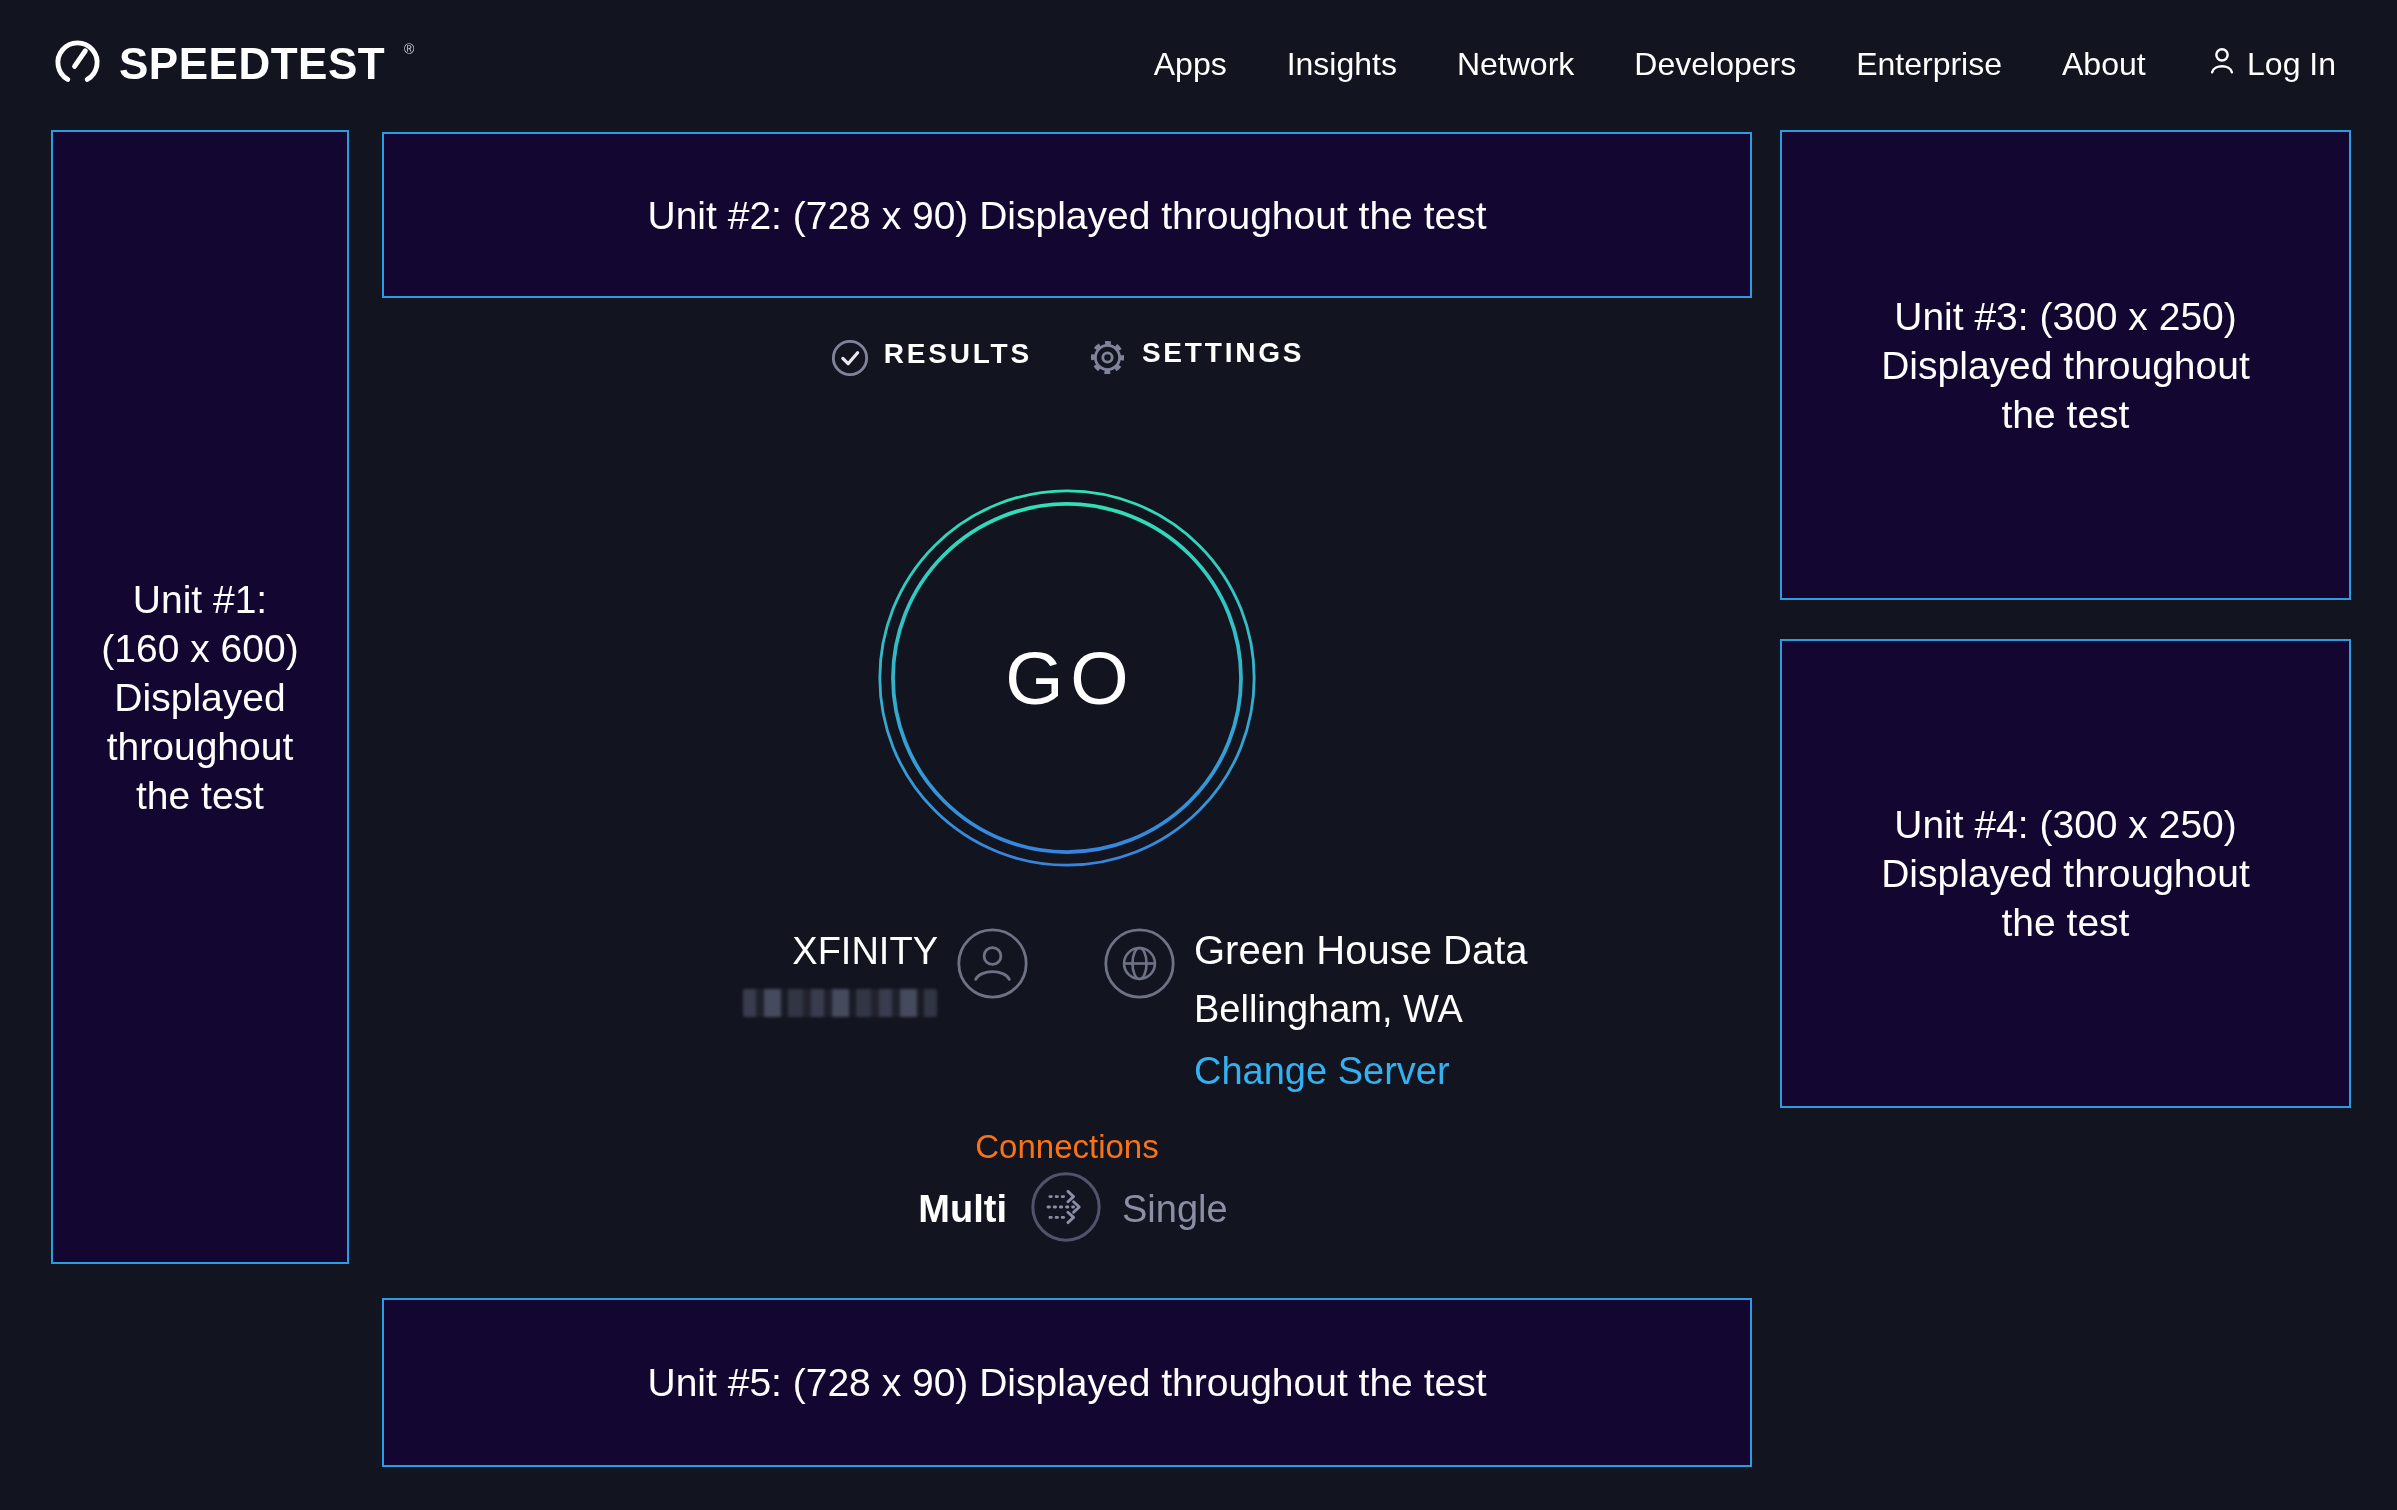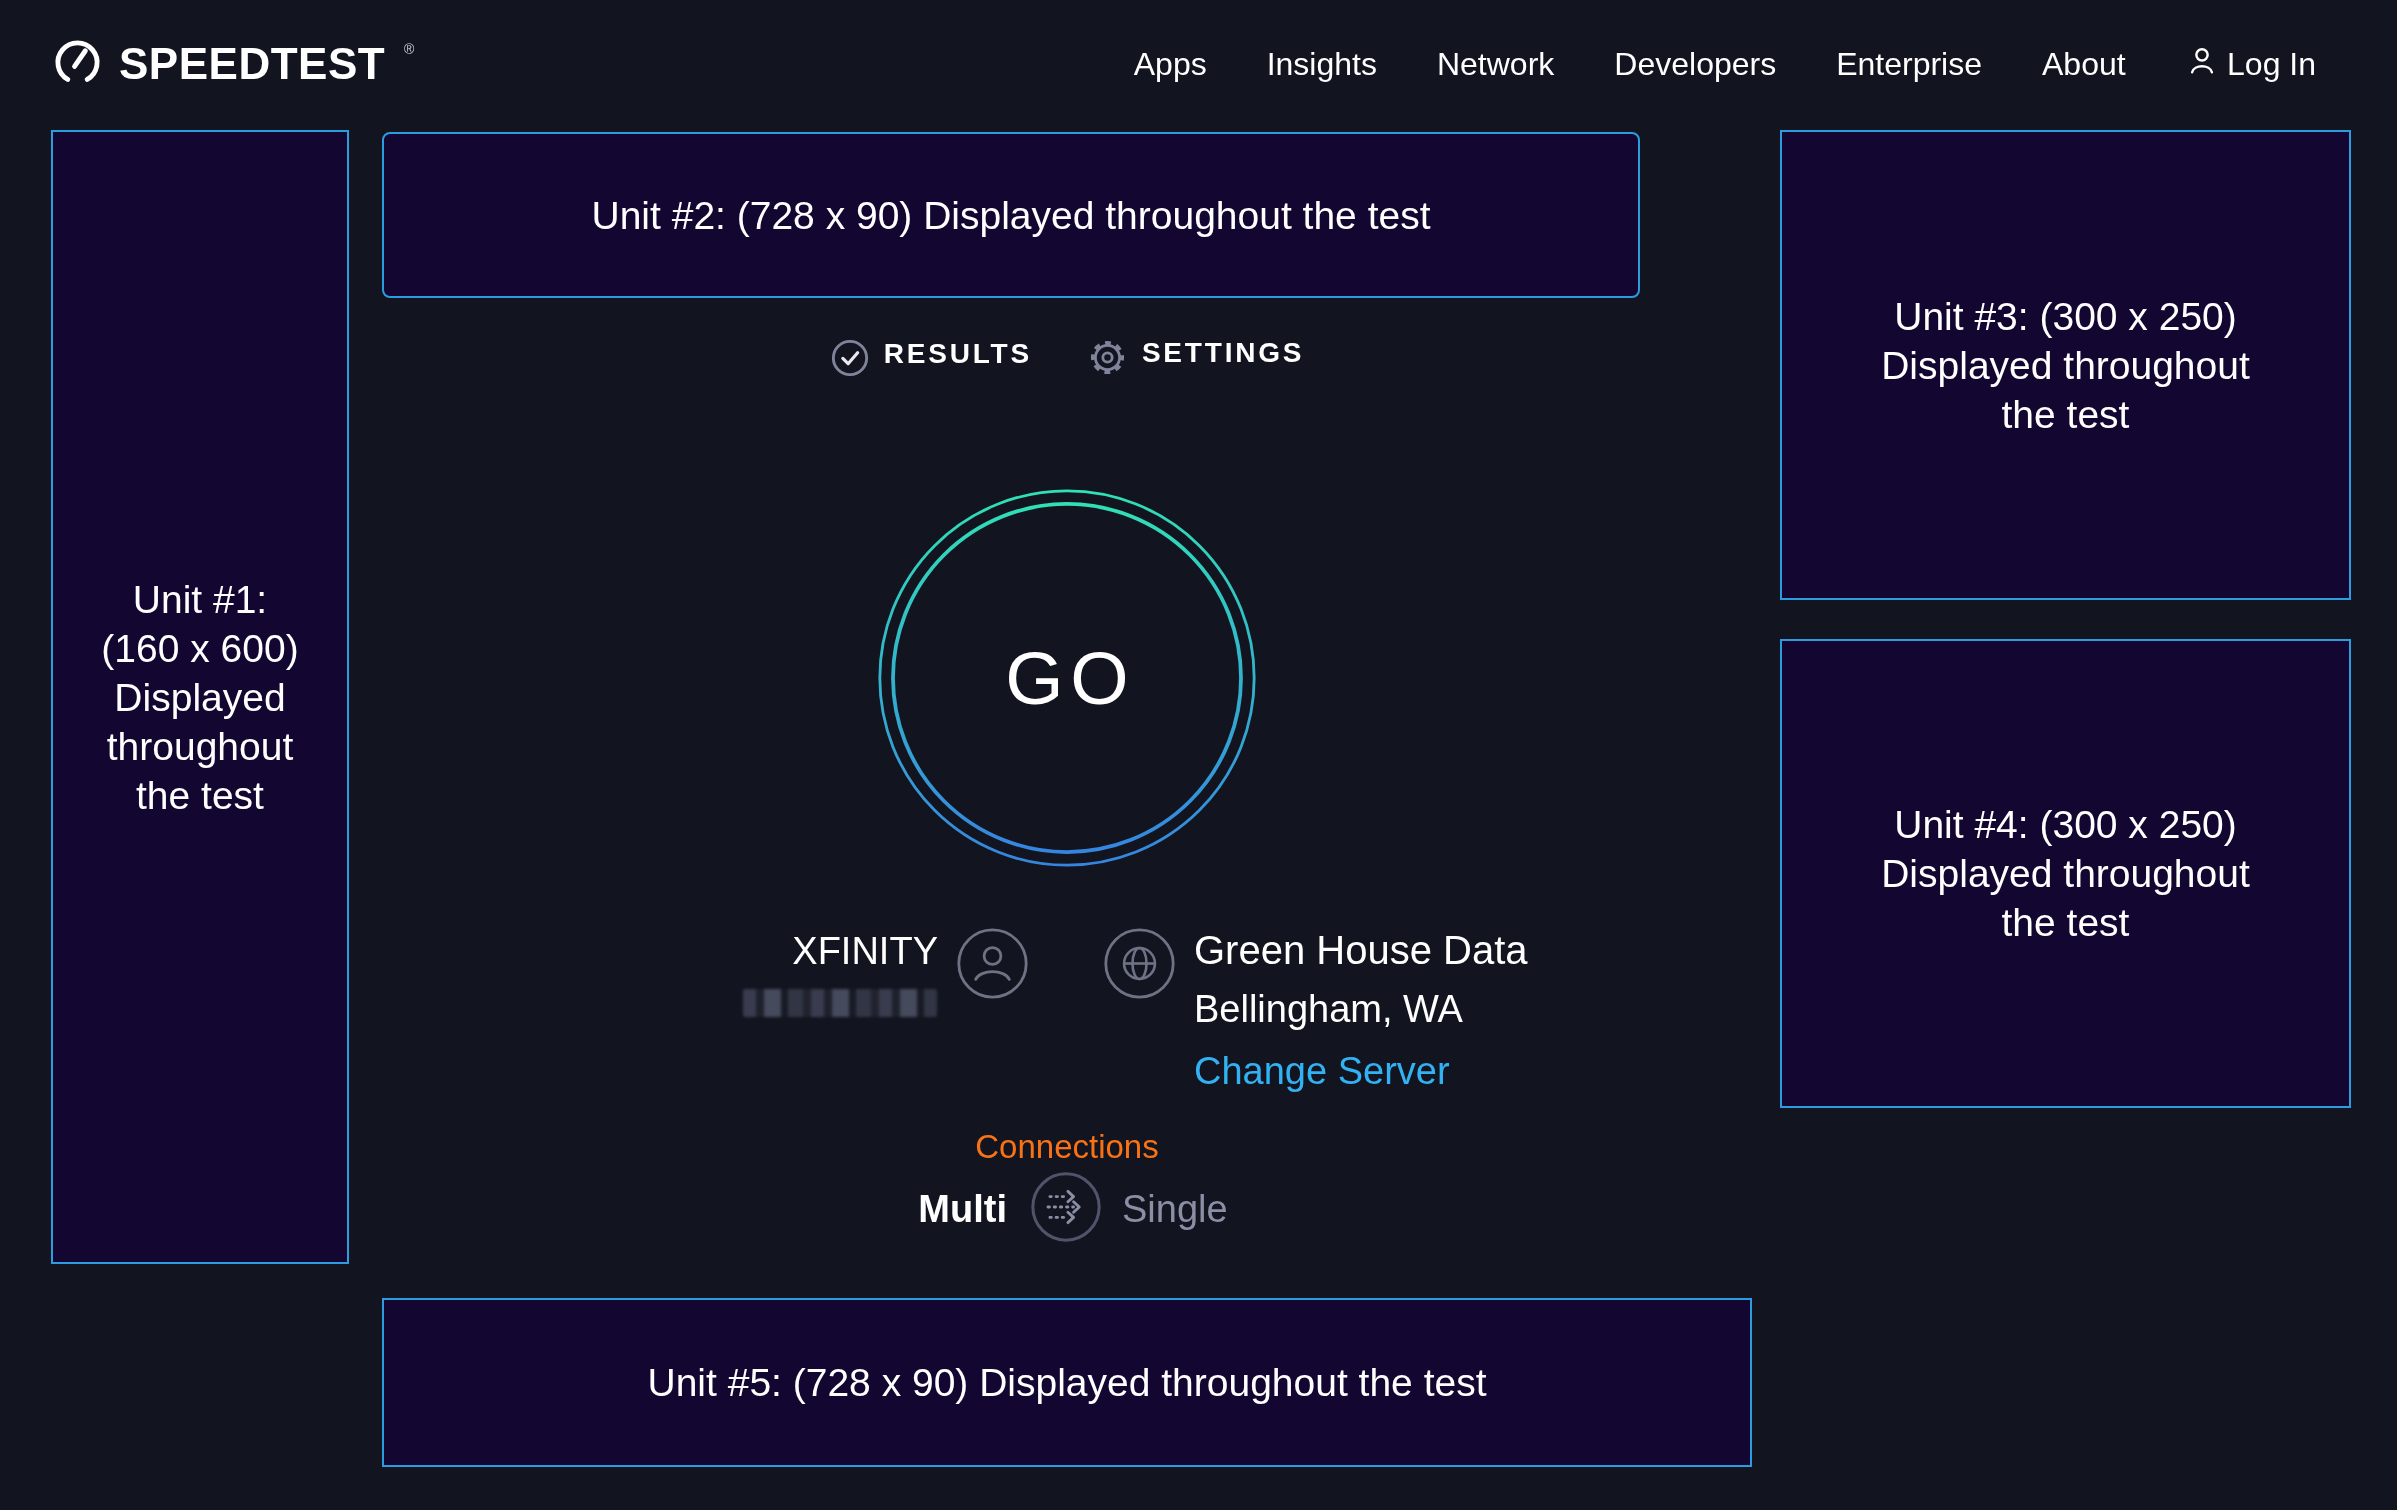--- a/index.html
+++ b/index.html
@@ -6,38 +6,38 @@
   html,body { background:var(--bg,#12141f); }
   body {
     width:2397px; height:1510px; position:relative; overflow:hidden;
     font-family:"Liberation Sans", sans-serif; color:#fff;
   }
 
   
   .header {
     position:absolute; top:0; left:0; width:2397px; height:128px;
     display:flex; align-items:center; justify-content:space-between;
-    padding:0 81px 0 53px;
+    padding:0 61px 0 53px;
   }
   .logo { display:flex; align-items:center; gap:17px; cursor:pointer; }
   .logo-text { font-size:44px; font-weight:700; letter-spacing:0.5px; }
   .logo-mark { font-size:14px; vertical-align:top; position:relative; top:-15px; left:1.9px; color:#cfd1da; }
   .nav { display:flex; align-items:center; gap:60px; font-size:32px; font-weight:500; }
   .nav-item { color:#fff; cursor:pointer; white-space:nowrap; }
   .login { display:flex; align-items:center; gap:9.4px; cursor:pointer; }
 
   
   .ad {
     position:absolute; background:var(--ad-bg,#130732);
     border:2.8px solid var(--ad-border,#2d9bdf);
     display:flex; flex-direction:column; align-items:center; justify-content:center;
     text-align:center; font-size:39px; line-height:49px; color:#fff; cursor:pointer;
   }
   #ad1 { left:51px;  top:130px;  width:298px;  height:1134px; }
-  #ad2 { left:382px; top:132px;  width:1258px; height:166px;border-radius:8px; }
+  #ad2 { left:382px; top:132px;  width:1370px; height:166px; }
   #ad3 { left:1780px;top:130px;  width:571px;  height:470px; }
   #ad4 { left:1780px;top:639px;  width:571px;  height:469px; }
   #ad5 { left:382px; top:1298px; width:1370px; height:169px; }
 
   
   .tabs {
     position:absolute; left:382px; top:337px; width:1370px;
     display:flex; justify-content:center; align-items:center; gap:55px;
   }
   .tab { display:flex; align-items:flex-start; gap:14px; cursor:pointer; }

